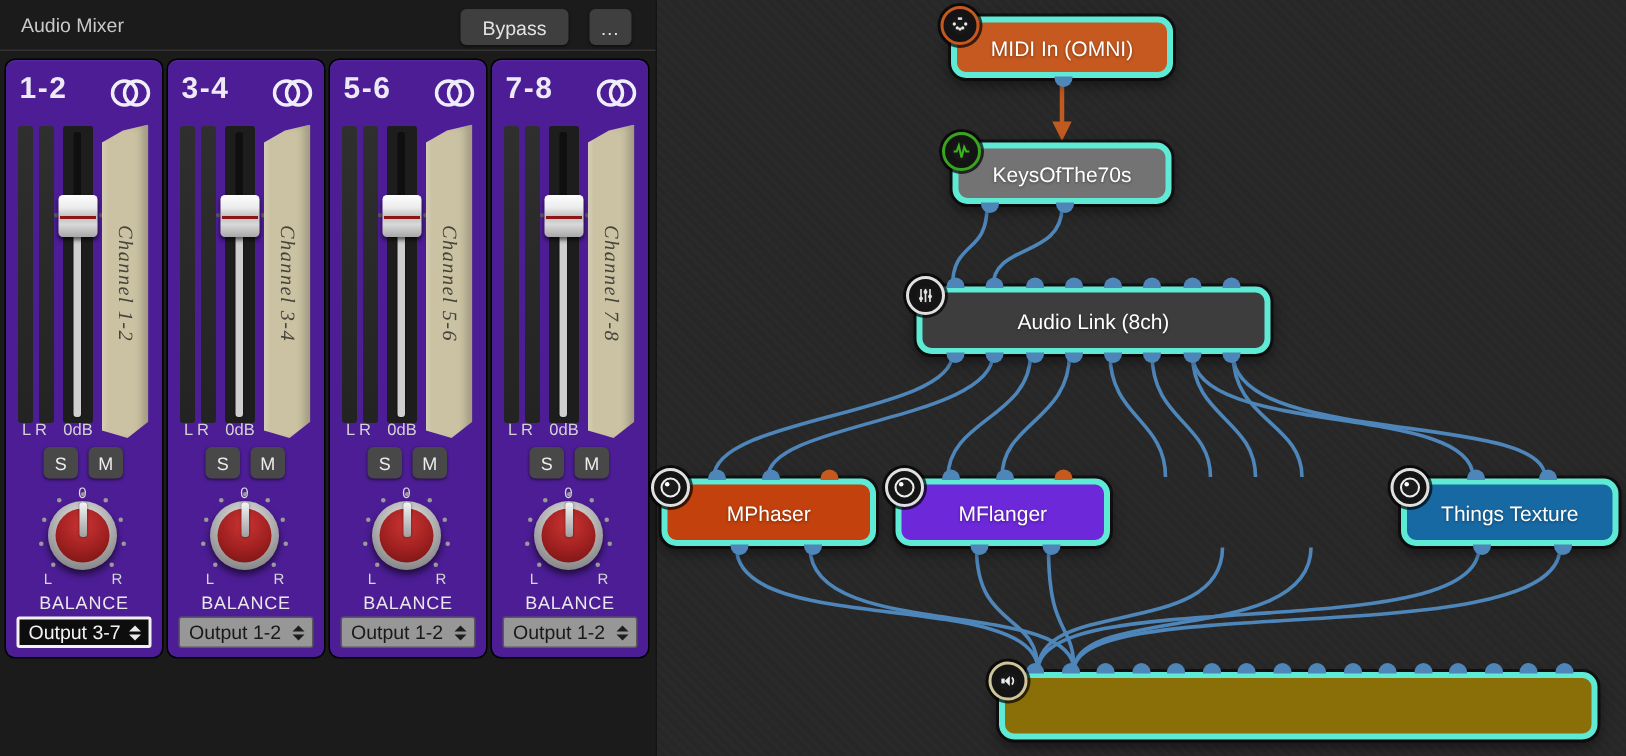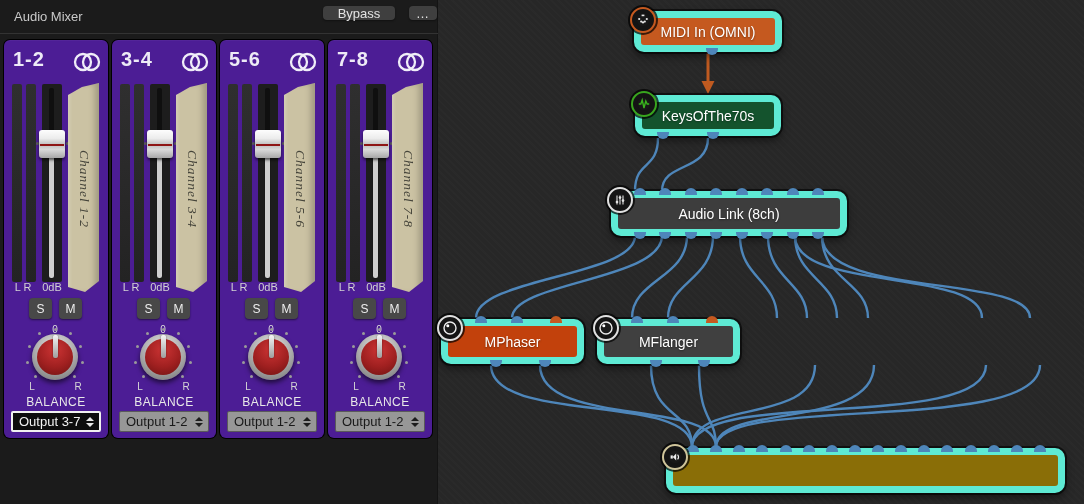--- a/index.html
+++ b/index.html
@@ -1,22 +1,22 @@
 <!DOCTYPE html>
 <html><head>
 <meta charset="utf-8">
 <style>
   html,body{margin:0;padding:0;background:#161616;}
   .stage{position:relative;width:1084px;height:504px;background:#272727;overflow:hidden;
          font-family:"Liberation Sans",sans-serif;-webkit-font-smoothing:antialiased;}
   
   .mixer-panel{position:absolute;left:0;top:0;width:437px;height:504px;background:#1b1b1b;border-right:1px solid #141414;}
-  .topbar{position:absolute;left:0;top:0;width:437px;height:33px;border-bottom:1px solid #333;padding-left:16px;}
+  .topbar{position:absolute;left:0;top:0;width:437px;height:33px;border-bottom:1px solid #333;}
   .topbar-title{position:absolute;left:14px;top:9px;font-size:13px;color:#c9c9c9;}
-  .btn{position:absolute;top:6px;height:14px;background:#3f3f3f;border-radius:4px;color:#e3e3e3;
+  .btn{position:absolute;top:6px;height:24px;background:#3f3f3f;border-radius:4px;color:#e3e3e3;
        font-size:13px;display:flex;align-items:center;justify-content:center;box-shadow:0 1px 2px rgba(0,0,0,.4);}
   .bypass-btn{right:58px;width:72px;}
   .menu-btn{right:16px;width:28px;letter-spacing:1px;}
   #strips{position:absolute;left:4px;top:40px;display:flex;gap:4px;}
   .strip{position:relative;width:104px;height:398px;background:#4c1d95;border-radius:6px;
          box-shadow:0 0 0 1px #000, inset 0 1px 0 rgba(255,255,255,.04);}
   .strip-label{position:absolute;left:9px;top:8px;font-size:20px;font-weight:bold;color:#edeaf6;letter-spacing:1px;}
   .stereo-icon{position:absolute;right:6px;top:11px;}
   .meter{position:absolute;top:44px;width:10px;height:198px;border-radius:2px;
          background:linear-gradient(#2f2f2f,#232323);} 
@@ -63,29 +63,29 @@
   .tri-up{width:0;height:0;border-left:4px solid transparent;border-right:4px solid transparent;border-bottom:4px solid var(--spin);}
   .tri-dn{width:0;height:0;border-left:4px solid transparent;border-right:4px solid transparent;border-top:4px solid var(--spin);}
   
   .graph{position:absolute;left:438px;top:0;right:0;bottom:0;
      background:
        repeating-linear-gradient(45deg, rgba(255,255,255,.012) 0 2px, transparent 2px 5px),
        #272727;}
   .cable-layer{position:absolute;left:0;top:0;width:1084px;height:504px;z-index:1;pointer-events:none;}
   .cable{stroke:#4e86ba;stroke-width:2.4;fill:none;}
   .midi-cable{stroke:#bf5a20;stroke-width:3;fill:none;}
-  .node{position:absolute;z-index:2;box-sizing:border-box;border:7px solid #5eead4;border-radius:10px;
+  .node{position:absolute;z-index:2;box-sizing:border-box;border:4px solid #5eead4;border-radius:10px;
         display:flex;align-items:center;justify-content:center;
         box-shadow:0 0 0 2px rgba(0,0,0,.55), 0 4px 9px rgba(0,0,0,.5);}
   .node .nlabel{font-size:14px;color:#fff;text-shadow:0 1px 2px rgba(0,0,0,.4);}
   .n-midi{left:634px;top:11px;width:148px;height:41px;background:#c5591f;}
-  .n-keys{left:635px;top:95px;width:146px;height:41px;background:#14532d;}
+  .n-keys{left:635px;top:95px;width:146px;height:41px;background:#737373;}
   .n-mixer{left:611px;top:191px;width:236px;height:45px;background:#3d3d3d;}
   .n-mphaser{left:441px;top:319px;width:143px;height:45px;background:#c2410c;}
-  .n-mflanger{left:597px;top:319px;width:143px;height:45px;background:#404040;}
+  .n-mflanger{left:597px;top:319px;width:143px;height:45px;background:#6d28d9;}
   .n-mreverb{left:751px;top:319px;width:173px;height:45px;background:#1769a4;}
   .n-things{left:934px;top:319px;width:145px;height:45px;background:#1769a4;}
   .n-audioout{left:666px;top:448px;width:399px;height:45px;background:#8a6e07;}
   .badge{position:absolute;left:-11px;top:-11px;width:22px;height:22px;border-radius:50%;
          background:#141414;border:2px solid #e0e0e0;display:flex;align-items:center;justify-content:center;
          box-shadow:0 0 0 2px rgba(0,0,0,.7);z-index:4;}
   .badge.ring-orange{border-color:#c5591f;}
   .badge.ring-green{border-color:#39a51e;}
   .badge.ring-gold{border-color:#cfc49a;}
   .ports{position:absolute;display:flex;justify-content:space-between;z-index:3;}
@@ -459,20 +459,33 @@
     </div>
     <span class="nlabel">MFlanger</span>
     <div class="pin" style="left:27px"></div>
     <div class="pin" style="left:63px"></div>
     <div class="pin midi" style="left:102px"></div>
     <div class="pout" style="left:46px"></div>
     <div class="pout" style="left:94px"></div>
   </div>
 
 
+  <div class="node n-things">
+    <div class="badge">
+      <svg width="14" height="14" viewBox="0 0 14 14">
+          <circle cx="7" cy="7" r="6" fill="#1c1c1c" stroke="#ededed" stroke-width="1.4"></circle>
+          <circle cx="4.8" cy="4.8" r="1.5" fill="#ffffff"></circle>
+        </svg>
+    </div>
+    <span class="nlabel">Things Texture</span>
+    <div class="pin" style="left:40px"></div>
+    <div class="pin" style="left:88px"></div>
+    <div class="pout" style="left:44px"></div>
+    <div class="pout" style="left:98px"></div>
+  </div>
 
   <div class="node n-audioout">
     <div class="badge ring-gold">
       <svg width="14" height="14" viewBox="0 0 14 14">
           <circle cx="7" cy="7" r="6.2" fill="#181818"></circle>
         <rect x="2.6" y="5.4" width="2.2" height="3.2" fill="#eeeeee"></rect>
         <polygon points="4.8,7 8.2,3.6 8.2,10.4" fill="#eeeeee"></polygon>
         <path d="M9.6,4.6 Q11.6,7 9.6,9.4" fill="none" stroke="#eeeeee" stroke-width="1.1"></path>
         </svg>
     </div>

